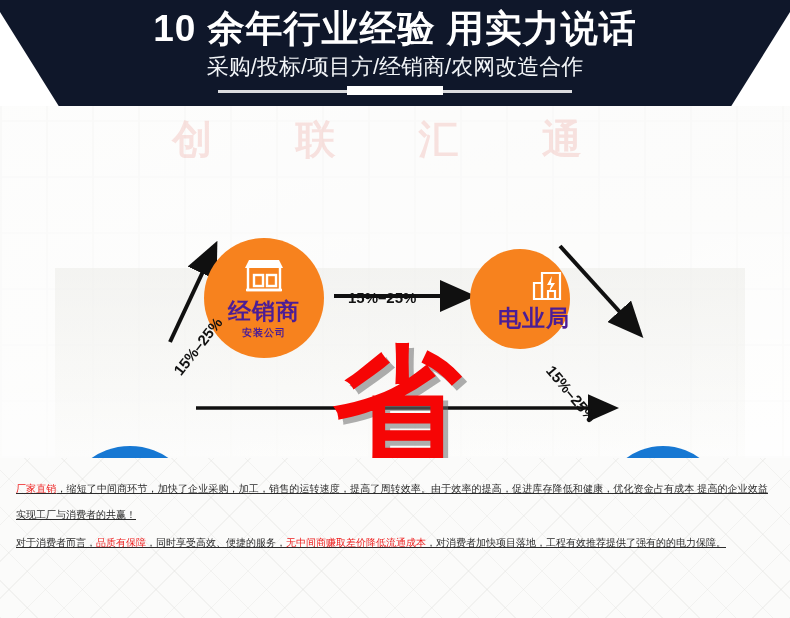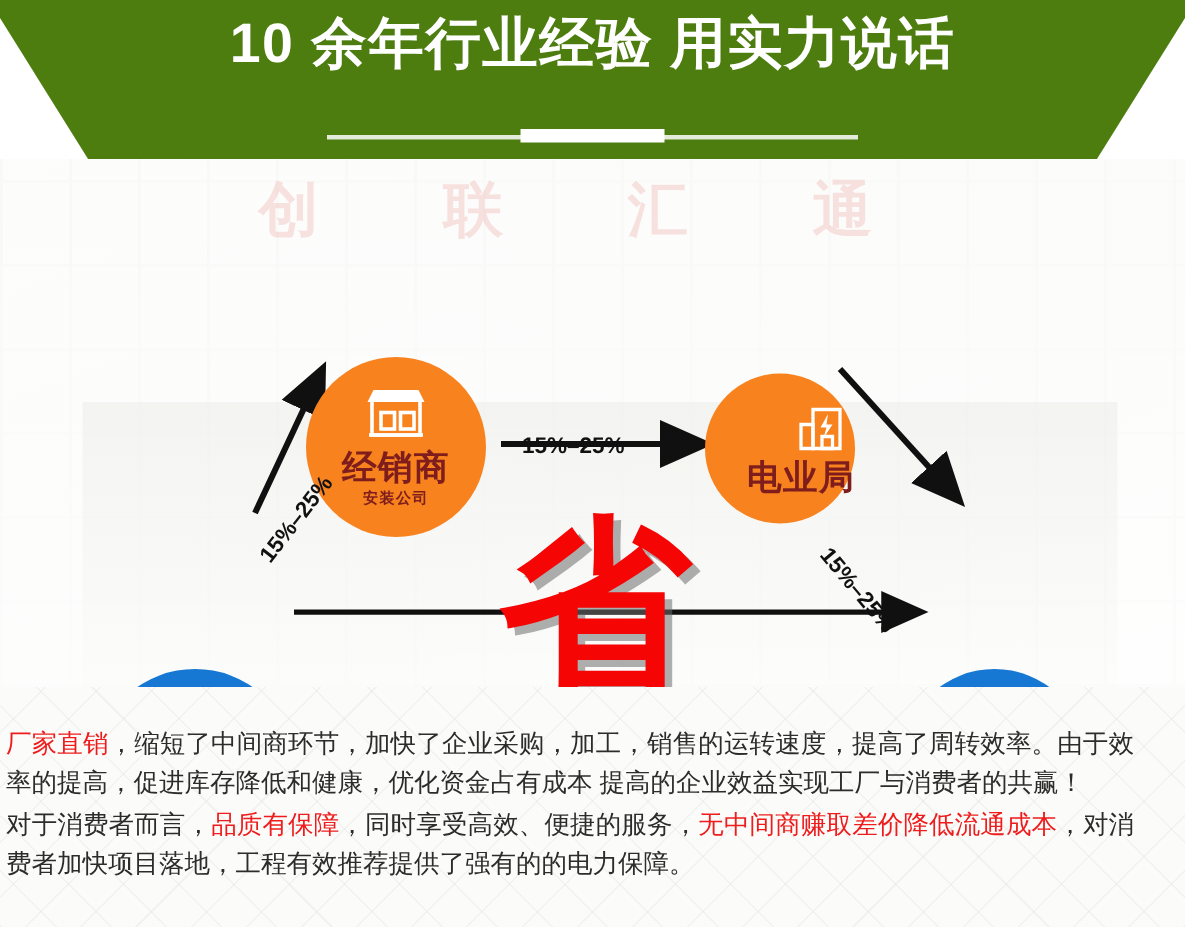--- a/index.html
+++ b/index.html
@@ -4,21 +4,21 @@
 <style>
   html,body{margin:0;padding:0;}
   body{
     width:790px;height:618px;overflow:hidden;
     font-family:"Liberation Sans","DejaVu Sans",sans-serif;
     background:#ffffff;
   }
   #page{position:relative;width:790px;height:618px;background:#fdfdfd;overflow:hidden;}
 
   
-  .header{position:absolute;left:0;top:0;width:790px;height:106px;background:#4d7c0f;overflow:hidden;}
+  .header{position:absolute;left:0;top:0;width:790px;height:106px;background:#0f172a;overflow:hidden;}
   .stripe{position:absolute;background:#ffffff;}
   .st-l1{left:-72px;top:-34px;width:36px;height:210px;transform:rotate(-32deg);transform-origin:center;}
   .st-l2{left:-22px;top:-34px;width:54px;height:210px;transform:rotate(-32deg);transform-origin:center;}
   .st-r1{right:-72px;top:-34px;width:36px;height:210px;transform:rotate(32deg);transform-origin:center;}
   .st-r2{right:-22px;top:-34px;width:54px;height:210px;transform:rotate(32deg);transform-origin:center;}
 
   .hd-title{position:absolute;left:0;top:7px;width:790px;text-align:center;color:#ffffff;
     font-size:37px;font-weight:bold;letter-spacing:1px;line-height:44px;white-space:nowrap;}
   .hd-sub{position:absolute;left:0;top:53px;width:790px;text-align:center;color:#f2f5f8;
     font-size:22px;line-height:28px;white-space:nowrap;font-weight:500;}
@@ -35,21 +35,21 @@
       linear-gradient(160deg,#f7f7f5 0%,#f2f2ef 55%,#fafaf8 100%);
   }
   .bgshot:after{content:"";position:absolute;left:55px;bottom:0;width:690px;height:190px;
     background:linear-gradient(180deg,rgba(236,236,232,.55),rgba(248,248,245,.2));}
 
   .watermark{position:absolute;left:0;top:6px;width:790px;text-align:center;
     color:rgba(228,120,110,.20);font-size:40px;font-weight:bold;letter-spacing:36px;
     white-space:nowrap;user-select:none;}
 
   .node{position:absolute;border-radius:50%;display:flex;flex-direction:column;
-    align-items:center;justify-content:center;color:#7f1d1d;text-align:center;}
+    align-items:center;justify-content:center;color:#4c1d95;text-align:center;}
   .node .ico{display:block;line-height:0;}
   .node .lab1{font-size:23px;font-weight:bold;line-height:26px;letter-spacing:1px;margin-top:2px;}
   .node .lab2{font-size:10px;font-weight:bold;line-height:17px;letter-spacing:1px;}
   .n-orange{background:#f7821e;}
   .n-blue{background:#1778d3;}
 
   .n-dealer{left:204px;top:132px;width:120px;height:120px;}
   .n-bureau{left:470px;top:143px;width:100px;height:100px;align-items:flex-end;}
   .n-company{left:68px;top:340px;width:124px;height:112px;}
   .n-consumer{left:604px;top:340px;width:118px;height:112px;}
@@ -63,36 +63,37 @@
   .pct-left{left:170px;top:262px;transform:rotate(-52deg);transform-origin:left top;}
   .pct-right{left:556px;top:256px;transform:rotate(50deg);transform-origin:left top;}
 
   .arrowsvg{position:absolute;left:0;top:0;width:790px;height:352px;overflow:visible;}
 
   
   .copy{position:absolute;left:0;top:458px;width:790px;height:160px;background:#fbfbfa;}
   .copy .bgfaint{position:absolute;inset:0;
     background:repeating-linear-gradient(45deg,rgba(225,225,222,.35) 0 1px,transparent 1px 26px),
                repeating-linear-gradient(-45deg,rgba(225,225,222,.35) 0 1px,transparent 1px 26px);}
-  .para{position:absolute;left:4px;width:752px;font-size:17px;line-height:26px;color:#2c2c2c;text-align:justify;}
+  .para{position:absolute;left:16px;width:752px;font-size:10px;line-height:26px;color:#2c2c2c;text-align:justify;text-decoration:underline;}
   .p1{top:8px;}
   .p2{top:62px;}
   .red{color:#ee1c1c;}
 </style>
 </head>
 <body>
 
 <div id="page">
 
   <div class="header">
     <div class="stripe st-l1"></div>
     <div class="stripe st-l2"></div>
     <div class="stripe st-r1"></div>
     <div class="stripe st-r2"></div>
     <div class="hd-title">10 余年行业经验 用实力说话</div>
+    <div class="hd-sub">采购/投标/项目方/经销商/农网改造合作</div>
     <div class="hd-rule"></div>
     <div class="hd-rule-c"></div>
   </div>
 
   <div class="diagram">
     <div class="bgshot"></div>
     <div class="watermark">创 联 汇 通</div>
 
     <svg class="arrowsvg" viewBox="0 0 790 352">
       <defs>

